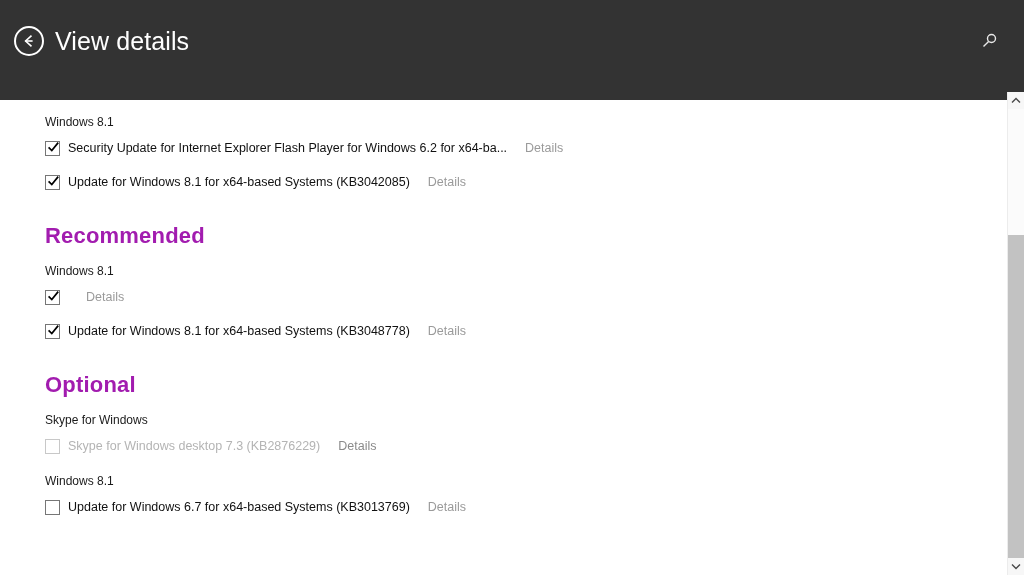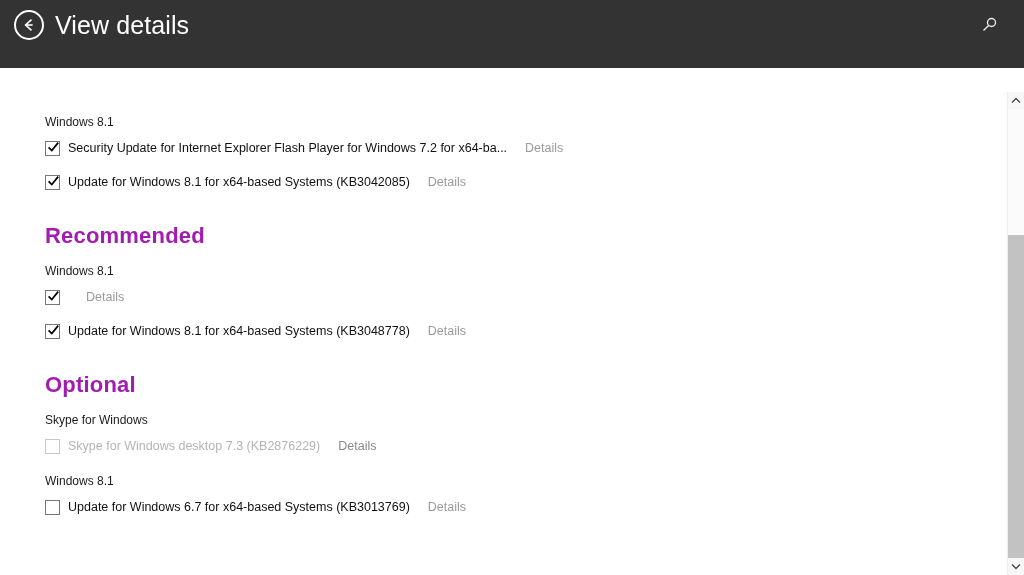--- a/index.html
+++ b/index.html
@@ -13,21 +13,21 @@
     font-family: "Liberation Sans", sans-serif;
     overflow: hidden;
     position: relative;
   }
 
   
   .app-header {
     position: absolute;
     left: 0; top: 0;
     width: 1024px;
-    height: 68px;
+    height: 100px;
     background: #333333;
     display: flex;
     align-items: center;
     box-sizing: border-box;
     padding: 0 18px 18px 14px;
   }
   .back-button {
     width: 30px;
     height: 30px;
     flex: 0 0 30px;
@@ -214,21 +214,21 @@
     <div class="section-groups">
   <div class="group">
     <div class="group-label">Windows 8.1</div>
     <div class="group-items">
   <div class="update-row">
     <div class="checkbox">
       <svg class="check-glyph" width="15" height="15" viewBox="0 0 15 15" aria-hidden="true">
         <path d="M2.6 7.4 L5.8 10.6 L12.2 2.6" fill="none" stroke="#000000" stroke-width="1.7"></path>
       </svg>
     </div>
-    <div class="update-label">Security Update for Internet Explorer Flash Player for Windows 7.2 for x64-ba...</div>
+    <div class="update-label">Security Update for Internet Explorer Flash Player for Windows 6.2 for x64-ba...</div>
     <div class="details-link">Details</div>
   </div>
 
   <div class="update-row">
     <div class="checkbox">
       <svg class="check-glyph" width="15" height="15" viewBox="0 0 15 15" aria-hidden="true">
         <path d="M2.6 7.4 L5.8 10.6 L12.2 2.6" fill="none" stroke="#000000" stroke-width="1.7"></path>
       </svg>
     </div>
     <div class="update-label">Update for Windows 8.1 for x64-based Systems (KB3042085)</div>

